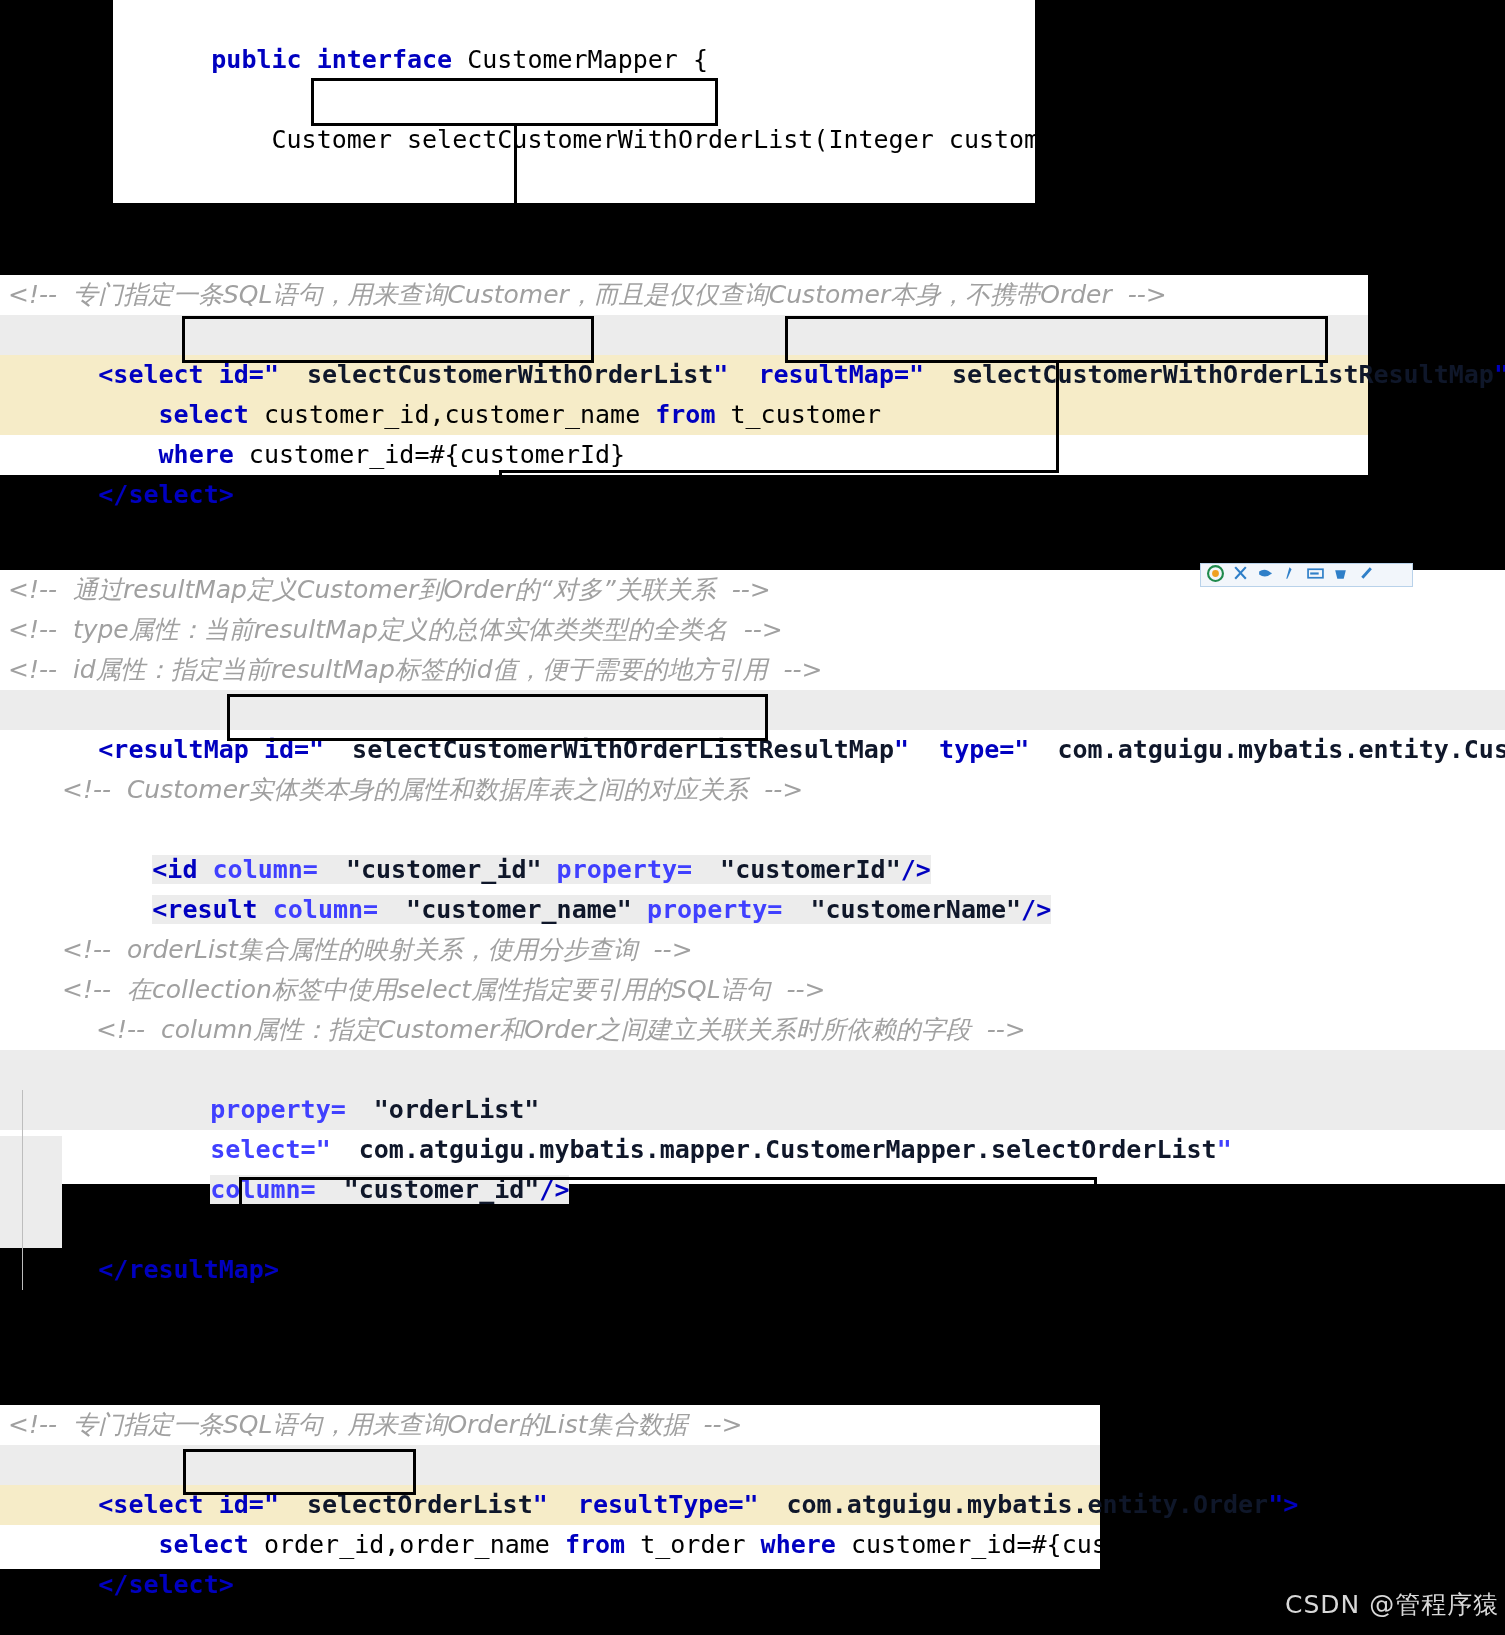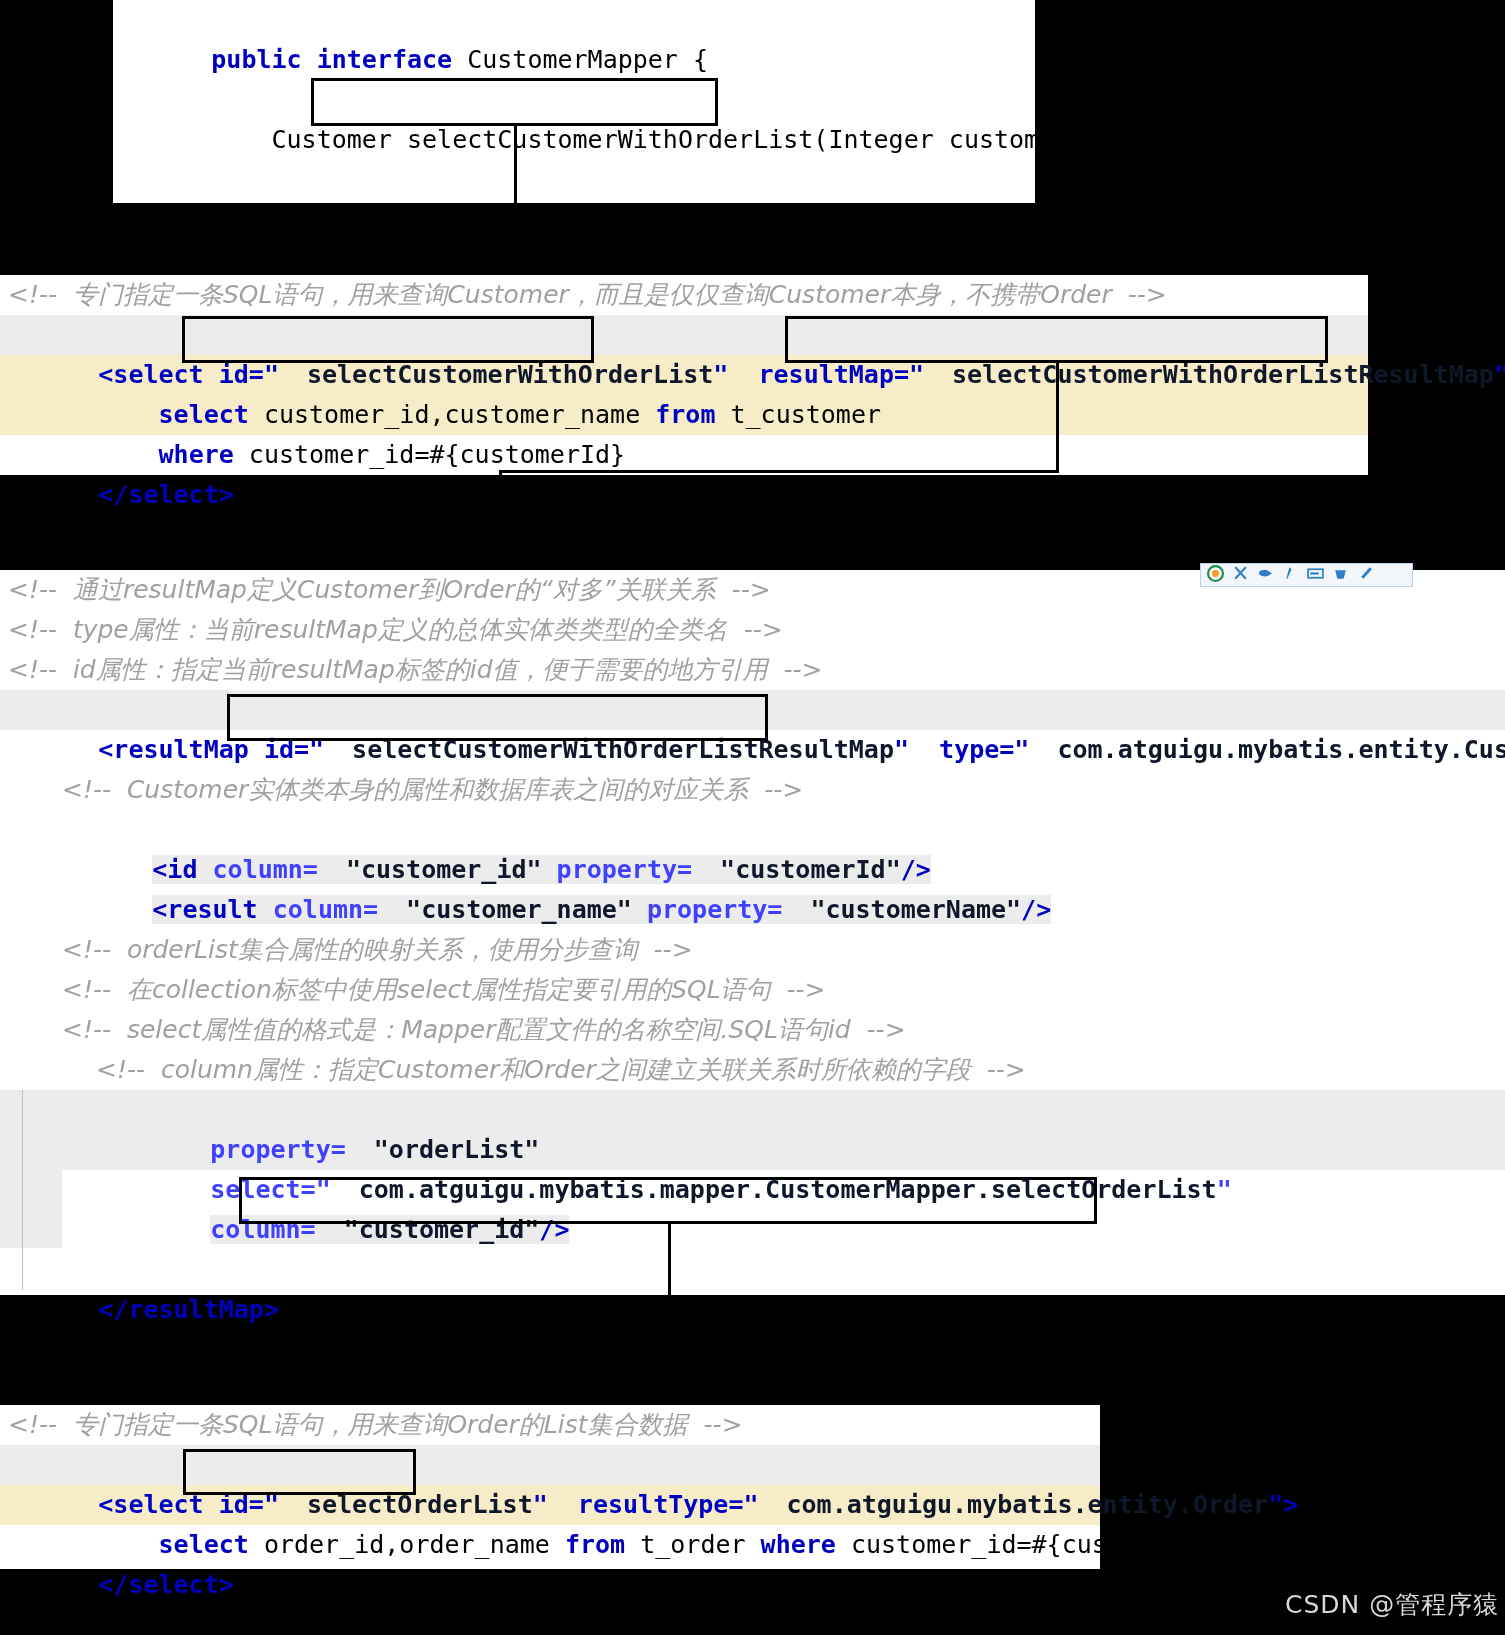--- a/index.html
+++ b/index.html
@@ -115,21 +115,21 @@
   <div class="obox" style="left:182px;top:316px;width:412px;height:47px;"></div>
 
   <div class="obox" style="left:785px;top:316px;width:543px;height:47px;"></div>
 
   <div class="vline" style="left:1056px;top:363px;height:107px;"></div>
   <div class="vline" style="left:499px;top:568px;height:127px;"></div>
   <div class="hline" style="left:499px;top:470px;width:560px;"></div>
   <div class="vline" style="left:499px;top:470px;height:100px;"></div>
   <div class="arrow-head" style="left:491px;top:683px;"></div>
 
-  <div class="block" style="left:0px;top:570px;width:1505px;height:725px;">
+  <div class="block" style="left:0px;top:570px;width:1505px;height:614px;">
 
     <div class="code-line cmt" style="padding-left:8px;">&lt;!--  通过resultMap定义Customer到Order的“对多”关联关系  --&gt;</div>
     <div class="code-line cmt" style="padding-left:8px;">&lt;!--  type属性：当前resultMap定义的总体实体类类型的全类名  --&gt;</div>
     <div class="code-line cmt" style="padding-left:8px;">&lt;!--  id属性：指定当前resultMap标签的id值，便于需要的地方引用  --&gt;</div>
 
     <div class="code-line hl-gray" style="padding-left:8px;">
       <span class="kw">&lt;resultMap id="</span><span class="str">selectCustomerWithOrderListResultMap</span><span class="kw">"  type="</span><span class="str">com.atguigu.mybatis.entity.Customer</span>
     </div>
 
     <div class="code-line">&nbsp;</div>
@@ -141,21 +141,20 @@
     </div>
 
     <div class="code-line" style="padding-left:62px;">
       <span class="hl-gray"><span class="kw">&lt;result </span><span class="attr">column=</span><span class="str">"customer_name"</span><span class="attr"> property=</span><span class="str">"customerName"</span><span class="kw">/&gt;</span></span>
     </div>
 
     <div class="code-line">&nbsp;</div>
 
     <div class="code-line cmt" style="padding-left:62px;">&lt;!--  orderList集合属性的映射关系，使用分步查询  --&gt;</div>
     <div class="code-line cmt" style="padding-left:62px;">&lt;!--  在collection标签中使用select属性指定要引用的SQL语句  --&gt;</div>
-    <div class="code-line cmt" style="padding-left:62px;">&lt;!--  select属性值的格式是：Mapper配置文件的名称空间.SQL语句id  --&gt;</div>
     <div class="code-line cmt" style="padding-left:96px;">&lt;!--  column属性：指定Customer和Order之间建立关联关系时所依赖的字段  --&gt;</div>
 
 
     <div class="code-line hl-gray" style="padding-left:120px;">
       <span class="attr">property=</span><span class="str">"orderList"</span>
     </div>
 
     <div class="code-line hl-gray" style="padding-left:120px;">
       <span class="attr">select="</span><span class="str">com.atguigu.mybatis.mapper.CustomerMapper.selectOrderList</span><span class="attr">"</span>
     </div>

